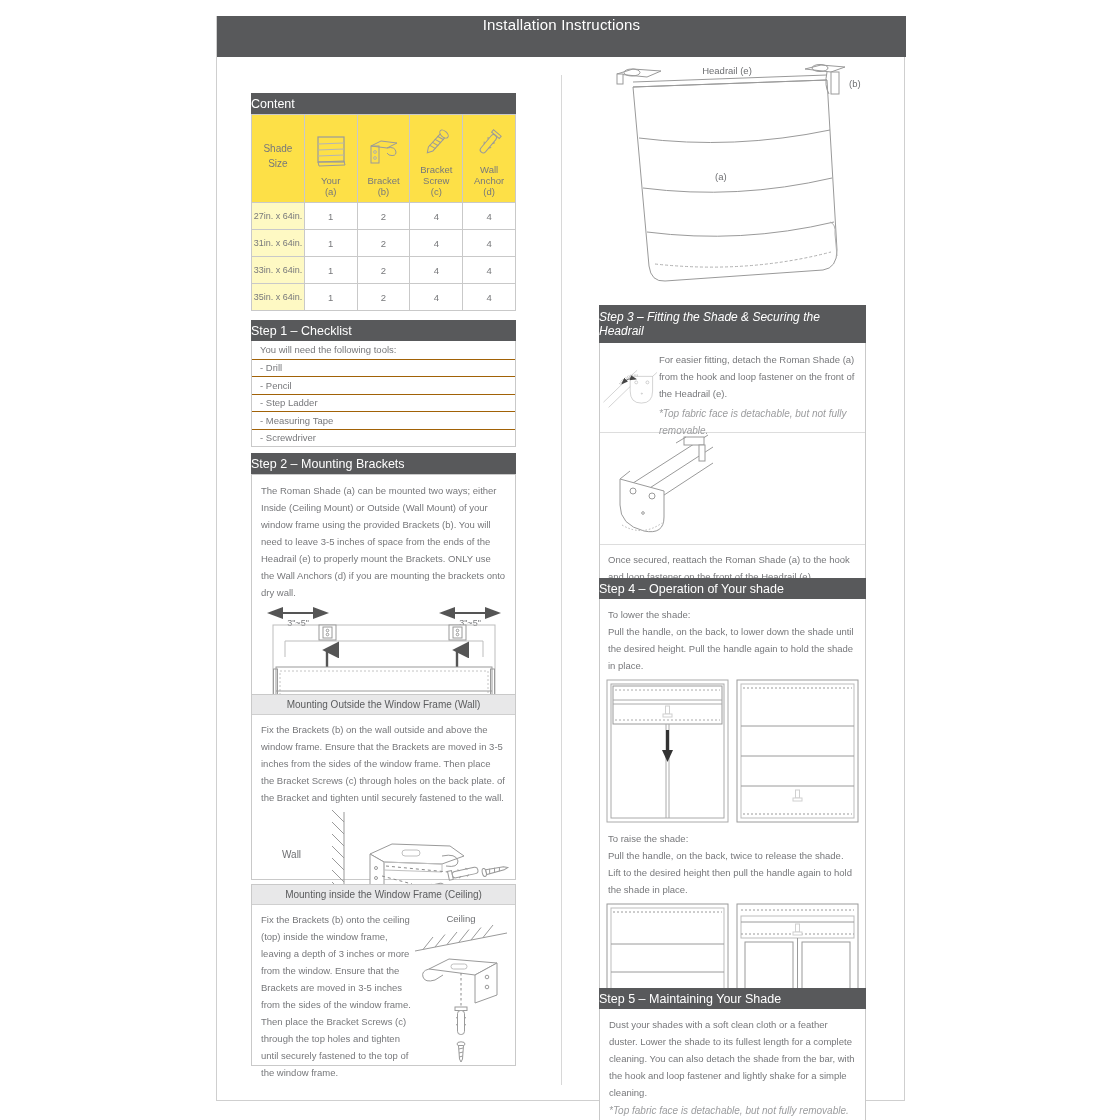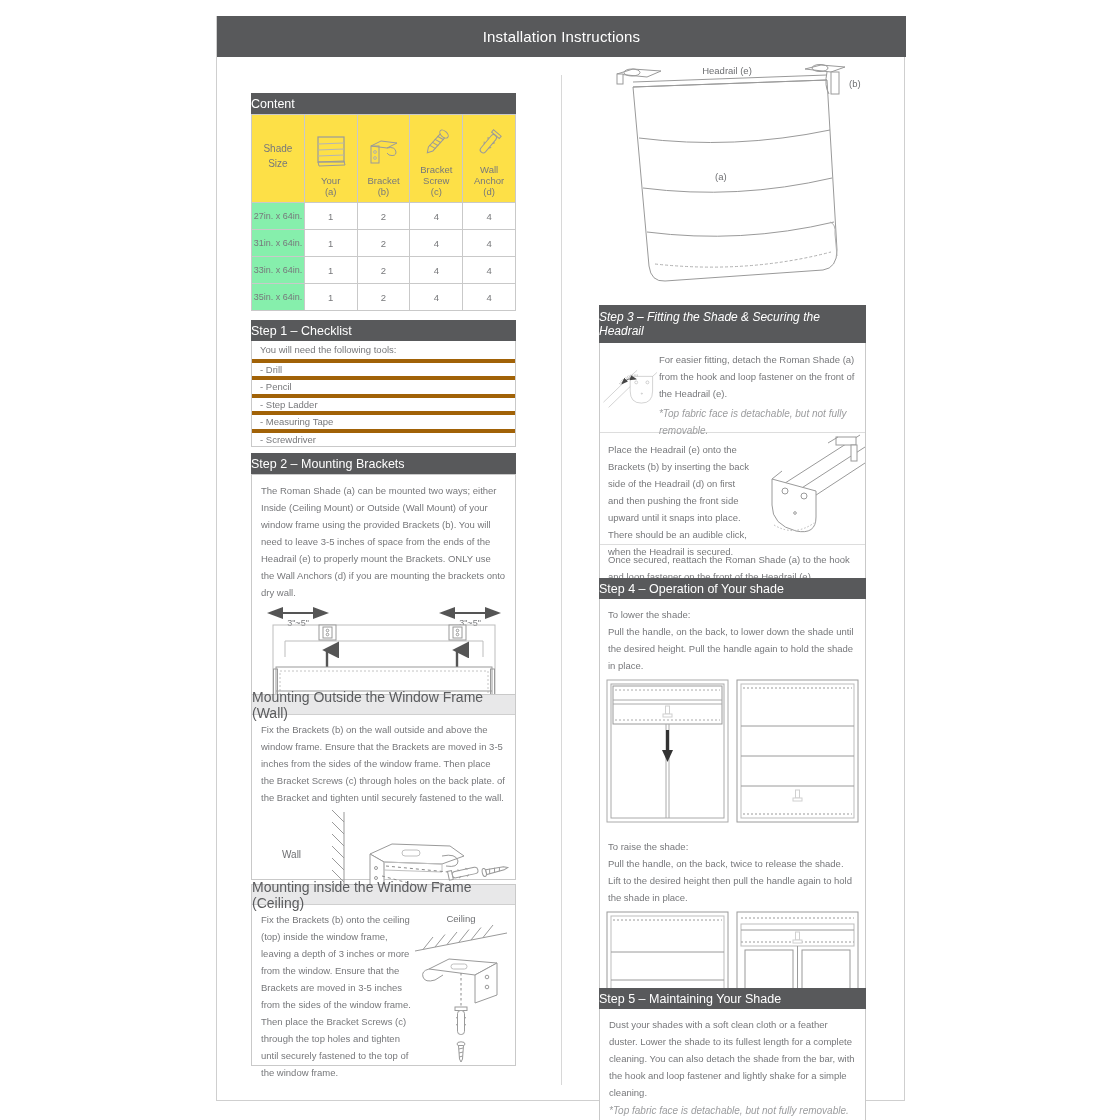--- a/index.html
+++ b/index.html
@@ -1,47 +1,47 @@
 <!DOCTYPE html>
 <html><head>
 <meta charset="utf-8">
 <style>
   * { margin:0; padding:0; box-sizing:border-box; }
   html,body { width:1120px; height:1120px; background:#fff;
     font-family:"Liberation Sans", sans-serif; color:#77787B; }
   .doc { position:absolute; left:216px; top:16px; width:689px; height:1085px;
     background:#fff; border:1px solid #cfcfcf; border-top:none; }
   .doc-header { position:absolute; left:0; top:0; width:689px; height:41px;
-    background:#58595B; color:#fff; display:flex; align-items:center; justify-content:center;
+    background:#58595B; color:#fff; display:flex; align-items:flex-start; justify-content:center;
     font-size:15px; letter-spacing:.2px; }
   .col-divider { position:absolute; left:344px; top:59px; width:1px; height:1010px; background:#d8d8d8; }
 
   .dark-bar { background:#58595B; color:#fff; height:21px; display:flex; align-items:center;
     font-size:12.5px; }
   .sub-bar { background:#E8E8E9; color:#5b5c5e; height:20px; display:flex; align-items:center;
-    justify-content:center; font-size:14px; border-bottom:1px solid #cfcfcf; }
+    justify-content:center; font-size:10px; border-bottom:1px solid #cfcfcf; }
   .box { border:1px solid #c9c9c9; background:#fff; }
   .body-text { font-size:9.5px; line-height:17px; color:#77787B; }
   .note { font-size:10px; font-style:italic; color:#9b9c9e; }
 
   
   .ctable { position:absolute; left:34px; top:77px; width:265px; }
   table { border-collapse:collapse; width:265px; table-layout:fixed; }
   td { border:1px solid #c9c9c9; text-align:center; font-size:9.5px; color:#77787B; }
   .hdr-cell { height:88px; vertical-align:bottom; padding-bottom:5px; background:#fde047; }
   .hdr-size { font-size:10px; line-height:15px; vertical-align:middle; }
   .data-row td { height:27px; }
-  .size-cell { background:#86efac; font-size:9px; }
+  .size-cell { background:#fef9c3; font-size:9px; }
   .icn { display:block; margin:0 auto 3px auto; }
 
   
   .step1 { position:absolute; left:34px; top:304px; width:265px; }
   .step1 .list { border:1px solid #c9c9c9; border-top:none; }
   .step1 .row { height:17.5px; display:flex; align-items:center; padding-left:8px;
-    font-size:9.5px; border-top:4px solid #a16207; }
+    font-size:9.5px; border-top:1px solid #a16207; }
   .step1 .row:first-child { border-top:none; }
 
   
   .step2-title { position:absolute; left:34px; top:437px; width:265px; }
   .step2-box { position:absolute; left:34px; top:458px; width:265px; height:232px; padding:7px 9px 0 9px; }
   .wall-box { position:absolute; left:34px; top:678px; width:265px; height:186px; }
   .wall-body { padding:6px 9px 0 9px; }
   .ceil-box { position:absolute; left:34px; top:868px; width:265px; height:182px; }
   .ceil-flex { display:flex; padding:6px 6px 0 9px; }
   .ceil-flex .txt { width:152px; }
@@ -385,21 +385,20 @@
           </g>
           <path d="M46,36 Q62,12 88,16" stroke="#bdbdbd" stroke-width="5" stroke-dasharray="1.5,2.5" fill="none"></path>
           <path d="M52,34 Q66,20 82,24" stroke="#444" stroke-width="2" fill="none" marker-start="url(#c-l)" marker-end="url(#c-r)"></path>
         </svg>
         <div class="txt body-text">
           <div>For easier fitting, detach the Roman Shade (a) from the hook and loop fastener on the front of the Headrail (e).</div>
           <div class="note" style="margin-top:3px;">*Top fabric face is detachable, but not fully removable.</div>
         </div>
       </div>
       <div class="s3row2">
-        <div class="txt body-text">Place the Headrail (e) onto the Brackets (b) by inserting the back side of the Headrail (d) on first and then pushing the front side upward until it snaps into place. There should be an audible click, when the Headrail is secured.</div>
         <svg width="113" height="110" viewBox="0 0 113 110">
           <g stroke="#9a9a9a" fill="none">
             <line x1="108" y1="2" x2="30" y2="52"></line>
             <line x1="113" y1="14" x2="42" y2="60"></line>
             <line x1="113" y1="30" x2="58" y2="66"></line>
             <path d="M20,46 L64,58 L64,84 Q64,102 44,98 Q20,92 20,72 Z" fill="#fff"></path>
             <line x1="20" y1="46" x2="30" y2="38"></line>
             <circle cx="33" cy="58" r="3"></circle>
               <circle cx="52" cy="63" r="3"></circle>
             <circle cx="43" cy="80" r="1.3"></circle>
@@ -457,21 +456,21 @@
             <line x1="6" y1="48" x2="119" y2="48"></line>
             <line x1="6" y1="78" x2="119" y2="78"></line>
             <line x1="6" y1="108" x2="119" y2="108"></line>
           </g>
           <g stroke="#d0d0d0" fill="#fff">
             <rect x="60.5" y="112" width="4" height="8"></rect>
               <rect x="58" y="120" width="9" height="3"></rect>
           </g>
         </svg>
       </div>
-      <div class="s4text body-text" style="margin-top:12px;">
+      <div class="s4text body-text" style="margin-top:4px;">
         <div>To raise the shade:</div>
         <div>Pull the handle, on the back, twice to release the shade. Lift to the desired height then pull the handle again to hold the shade in place.</div>
       </div>
       <div class="s4diagrams">
         <svg width="125" height="140" viewBox="0 0 125 140">
           <g stroke="#9a9a9a" fill="none">
             <rect x="2" y="2" width="121" height="136"></rect>
             <rect x="6" y="6" width="113" height="128" stroke="#bdbdbd"></rect>
             <line x1="8" y1="10" x2="117" y2="10" stroke-dasharray="2,2"></line>
             <line x1="8" y1="130" x2="117" y2="130" stroke-dasharray="2,2"></line>

